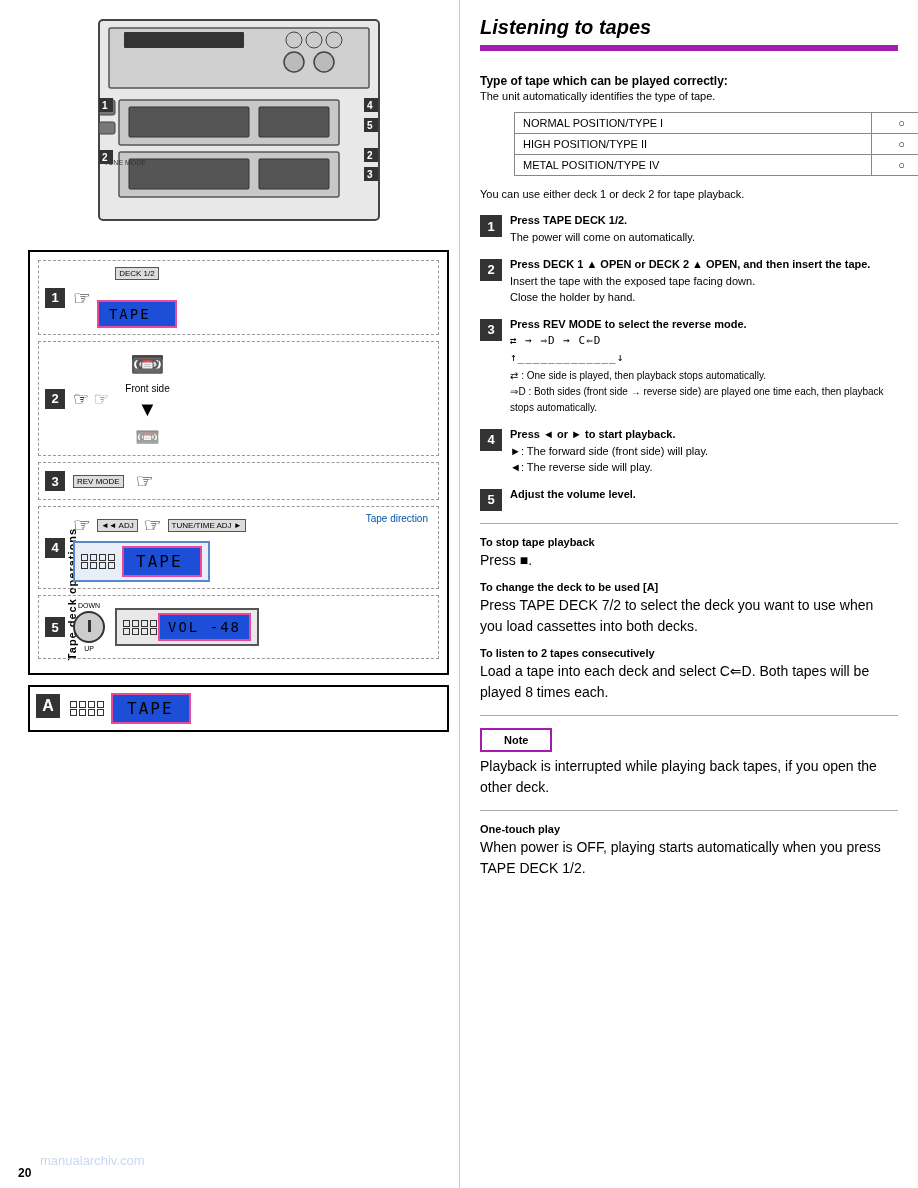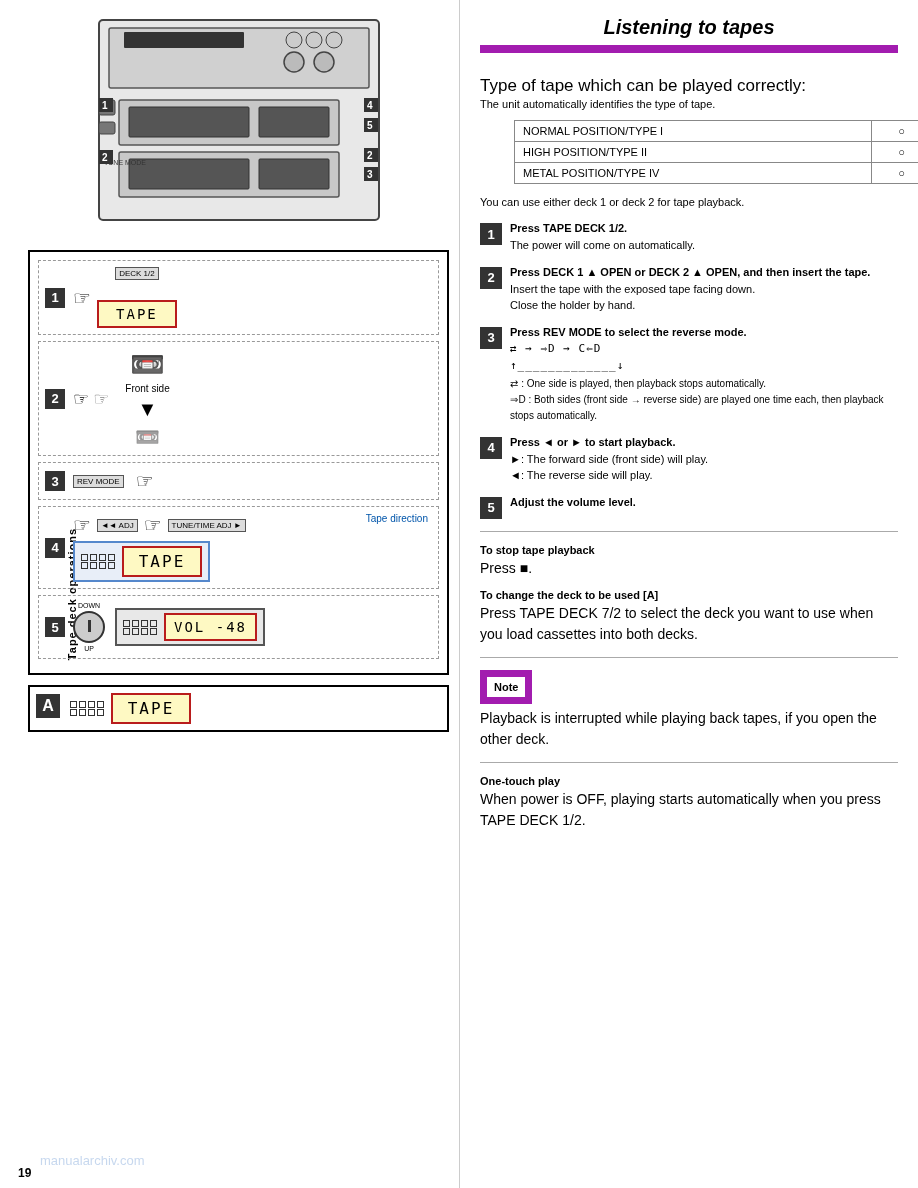--- a/index.html
+++ b/index.html
@@ -87,27 +87,26 @@
       align-items: center;
       gap: 6px;
       flex: 1;
     }
 
     .hand-icon {
       font-size: 20px;
     }
 
     .display-box {
-      border: 2px solid #b91c1c;
-      background: #fef9c3;
+      border: 2px solid #ec4899;
+      background: #1d4ed8;
       padding: 4px 10px;
       font-family: monospace;
       font-size: 14px;
       letter-spacing: 2px;
-      text-align: center;
       min-width: 80px;
     }
 
     .cassette-img {
       font-size: 28px;
     }
 
     .arrow-down {
       font-size: 20px;
       display: block;
@@ -167,29 +166,28 @@
     .right-panel {
       width: 458px;
       padding: 16px 20px;
       background: #fff;
     }
 
     .section-title {
       font-size: 20px;
       font-style: italic;
       font-weight: bold;
-      border-bottom: 8px solid #a21caf;
+      border-bottom: 6px solid #a21caf;
       padding-bottom: 6px;
       margin-bottom: 16px;
-      text-align: center;
     }
 
     .intro-bold {
-      font-weight: normal;
-      font-size: 17px;
+      font-weight: bold;
+      font-size: 12px;
       margin-bottom: 2px;
       margin-top: 23px;
     }
 
     .intro-text {
       font-size: 11px;
       margin-bottom: 10px;
     }
 
     
@@ -283,22 +281,22 @@
       margin-bottom: 2px;
     }
 
     .tip-body {
       font-size: 14px;
       line-height: 1.5;
     }
 
     
     .note-box {
-      border: 7px solid #a21caf;
-      padding: 4px 7px;
+      border: 2px solid #a21caf;
+      padding: 4px 22px;
       display: inline-block;
       font-weight: bold;
       font-size: 11px;
       margin-bottom: 4px;
     }
 
     .watermark {
       color: #b0c8e8;
       font-size: 13px;
       position: absolute;
@@ -430,21 +428,21 @@
       <div class="step-row">
         <div class="step-num">5</div>
         <div class="step-img" style="gap:10px;">
           <div style="display:flex;flex-direction:column;align-items:center;gap:2px;">
             <div style="font-size:7px;">DOWN</div>
             <div style="width:32px;height:32px;border-radius:50%;border:2px solid #333;background:#ccc;display:flex;align-items:center;justify-content:center;">
               <div style="width:3px;height:12px;background:#333;transform:rotate(0deg);transform-origin:bottom center;margin-bottom:2px;"></div>
             </div>
             <div style="font-size:7px;">UP</div>
           </div>
-          <div style="border:2px solid #555;padding:3px 6px;background:#e8e8e8;display:flex;align-items:center;gap:6px;">
+          <div style="border:2px solid #555;padding:3px 6px;background:#e8e8e8;display:flex;align-items:center;">
             <div style="font-size:9px;display:grid;grid-template-columns:repeat(4,8px);gap:1px;">
               <div style="width:7px;height:7px;border:1px solid #333;"></div>
               <div style="width:7px;height:7px;border:1px solid #333;"></div>
               <div style="width:7px;height:7px;border:1px solid #333;"></div>
               <div style="width:7px;height:7px;border:1px solid #333;"></div>
               <div style="width:7px;height:7px;border:1px solid #333;"></div>
               <div style="width:7px;height:7px;border:1px solid #333;"></div>
               <div style="width:7px;height:7px;border:1px solid #333;"></div>
               <div style="width:7px;height:7px;border:1px solid #333;"></div>
             </div>
@@ -469,21 +467,21 @@
             <div style="width:7px;height:7px;border:1px solid #333;"></div>
             <div style="width:7px;height:7px;border:1px solid #333;"></div>
           </div>
           <div class="display-box" style="font-size:16px;padding:4px 14px;">TAPE</div>
         </div>
       </div>
     </div>
 
     <div class="watermark">manualarchiv.com</div>
 
-    <div class="page-num">19</div>
+    <div class="page-num">20</div>
 
   </div>
 </div>
 
 <div class="right-panel">
 
   <div class="section-title">Listening to tapes</div>
 
   <p class="intro-bold">Type of tape which can be played correctly:</p>
   <p class="intro-text">The unit automatically identifies the type of tape.</p>
@@ -553,20 +551,24 @@
 
   <div id="tips-container">
       <div class="tip-section">
       <p class="tip-title">To stop tape playback</p>
       <p class="tip-body">Press ■.</p>
     </div>
       <div class="tip-section">
       <p class="tip-title">To change the deck to be used [A]</p>
       <p class="tip-body">Press TAPE DECK 7/2 to select the deck you want to use when you load cassettes into both decks.</p>
     </div>
+      <div class="tip-section">
+      <p class="tip-title">To listen to 2 tapes consecutively</p>
+      <p class="tip-body">Load a tape into each deck and select C⇐D. Both tapes will be played 8 times each.</p>
+    </div>
     </div>
 
   <hr class="divider">
 
   <div class="tip-section">
     <div class="note-box">Note</div>
     <p class="tip-body">Playback is interrupted while playing back tapes, if you open the other deck.</p>
   </div>
 
   <hr class="divider">

